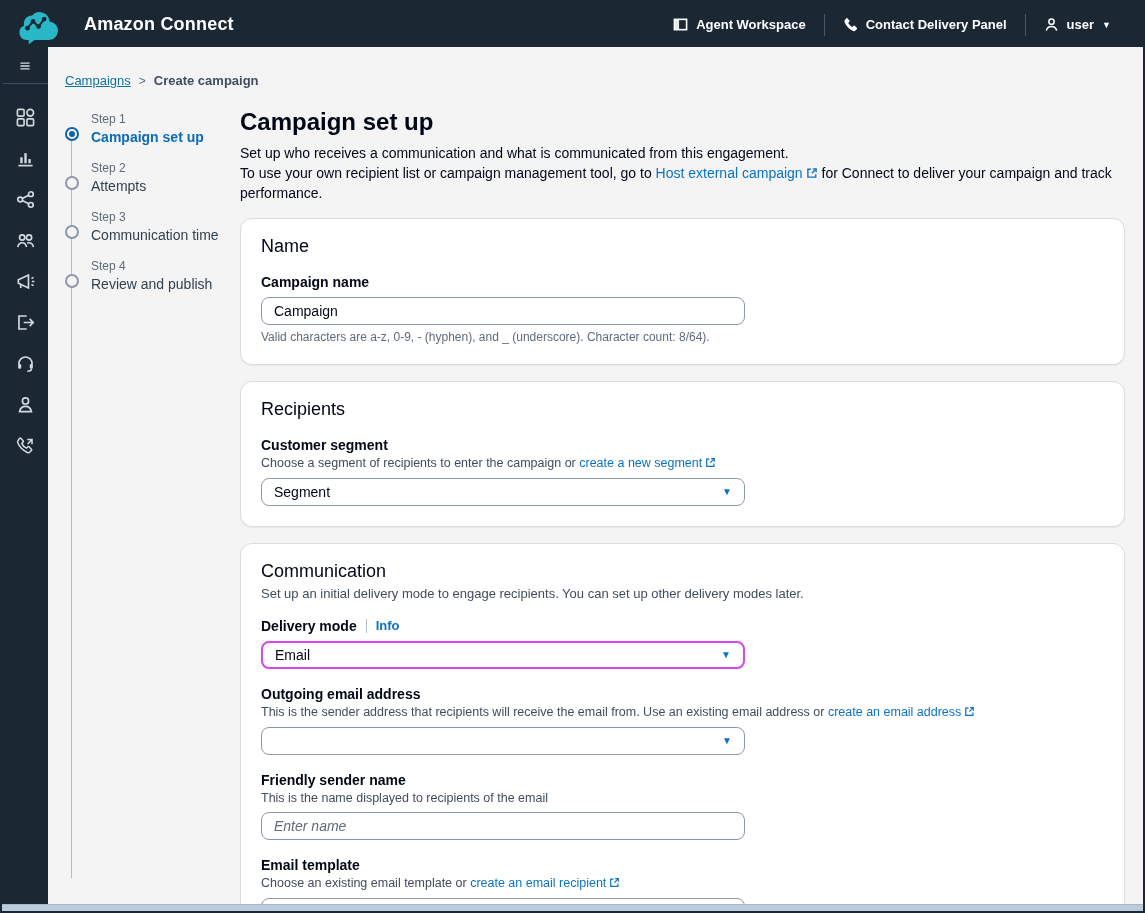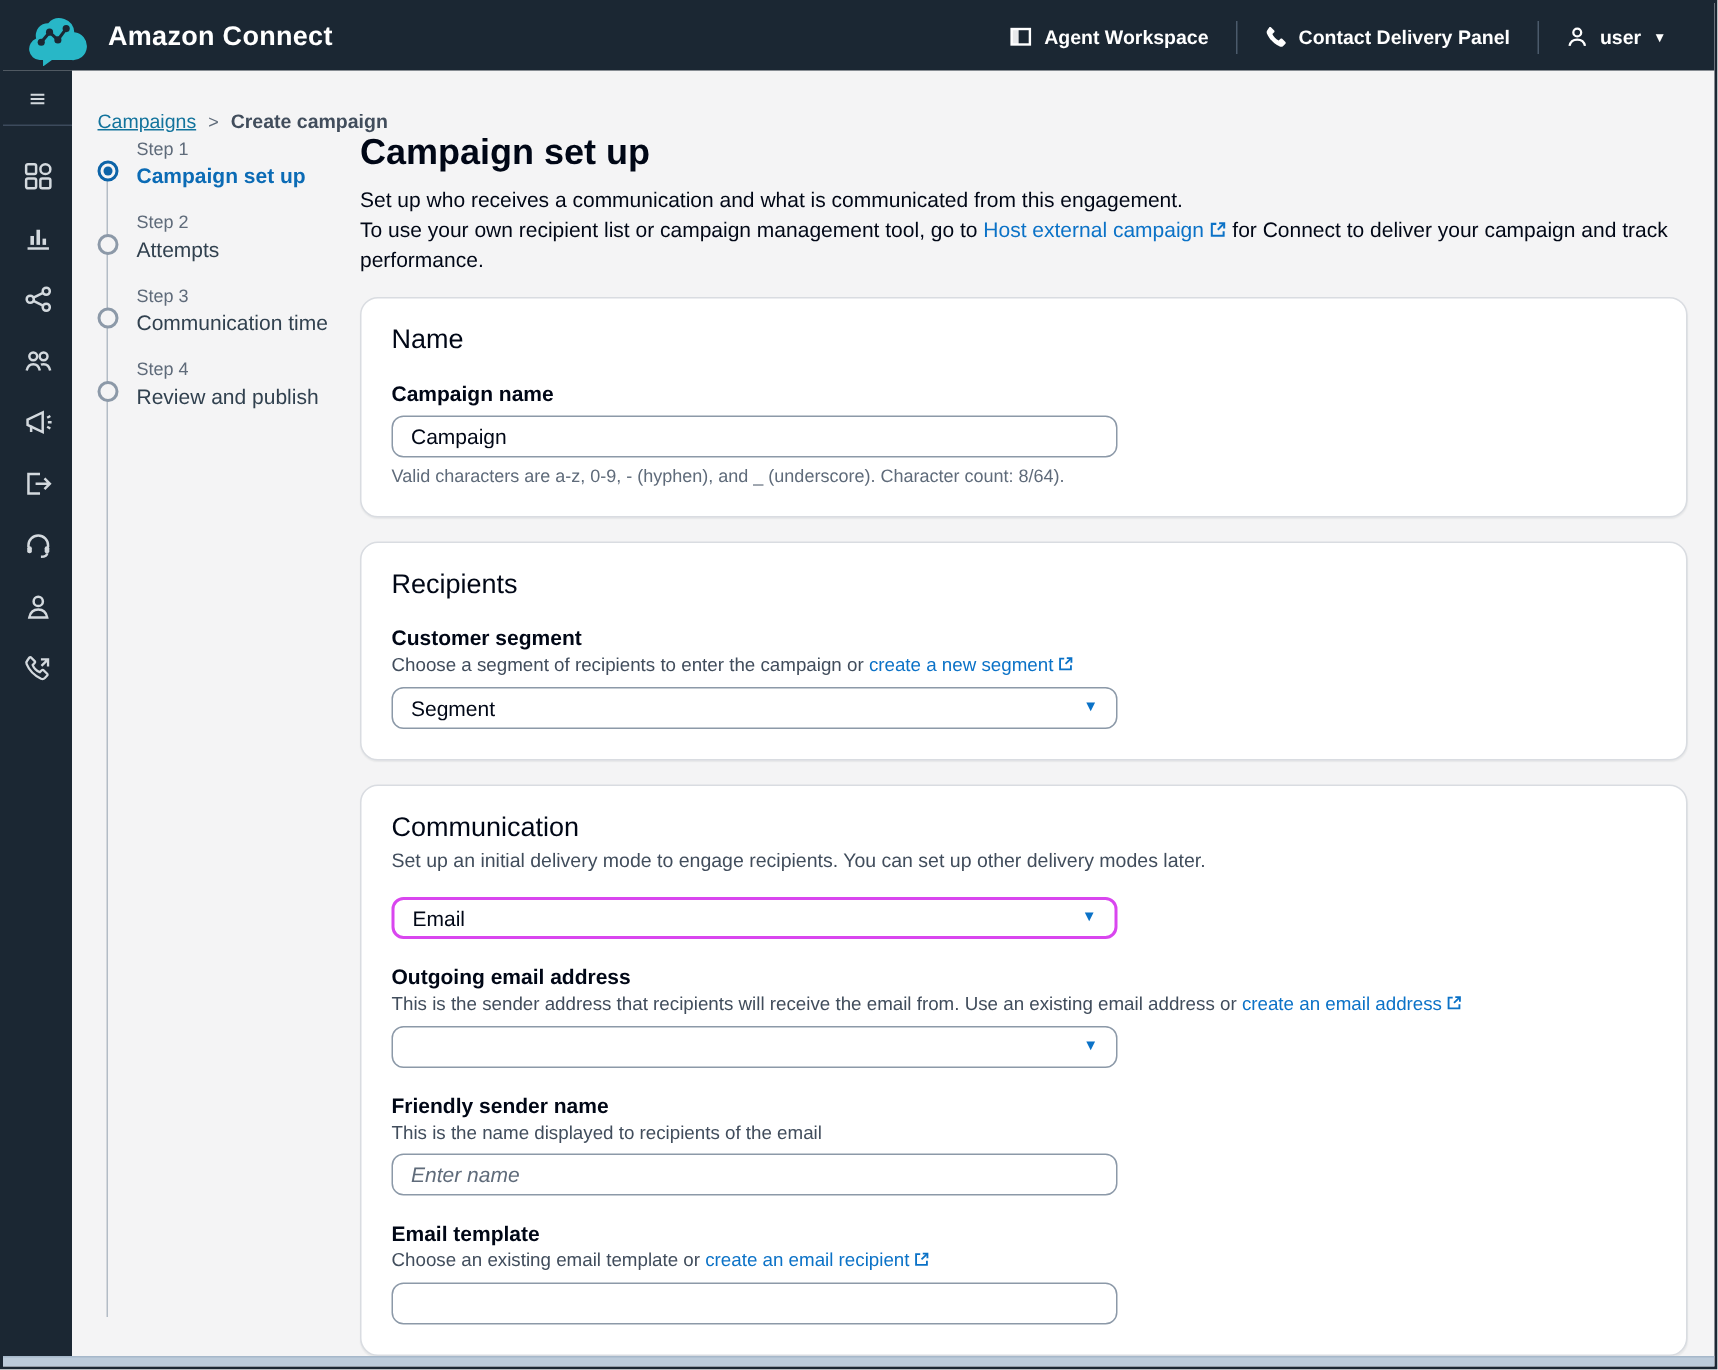--- a/index.html
+++ b/index.html
@@ -6,21 +6,21 @@
   html,body { background:#e9ebed; }
   body { font-family:"Liberation Sans", sans-serif; }
 
   .window { width:1145px; height:913px; border:2px solid #1b2733; background:#f4f4f5;
             display:flex; flex-direction:column; overflow:hidden; }
 
   
   .topbar { height:45px; background:#1b2733; display:flex; align-items:center;
             padding:0 14px; flex-shrink:0; }
   .brand { display:flex; align-items:center; gap:14px; }
-  .brand-title { color:#ffffff; font-size:18px; font-weight:700; letter-spacing:.2px; }
+  .brand-title { color:#ffffff; font-size:18px; font-weight:700; letter-spacing:.2px;margin-left:12px; }
   .topnav { margin-left:auto; display:flex; align-items:center; }
   .topnav-item { display:flex; align-items:center; gap:8px; color:#ffffff; font-size:13px;
                  font-weight:700; padding:0 18px; cursor:pointer; white-space:nowrap; }
   .topnav-divider { width:1px; height:22px; background:#4b5a6b; }
   .caret { font-size:9px; color:#fff; }
 
   
   .body-row { flex:1; display:flex; min-height:0; }
 
   .sidebar { width:46px; background:#1b2733; display:flex; flex-direction:column;
@@ -32,21 +32,21 @@
   .side-icon svg { width:100%; height:100%; }
 
   .content { flex:1; display:flex; flex-direction:column; padding:0 18px 0 17px; overflow:hidden;justify-content:flex-end; }
 
   
   .breadcrumb { margin-top:26px; font-size:13px; display:flex; align-items:center; gap:8px; }
   .crumb-link { color:#12739c; text-decoration:underline; cursor:pointer; }
   .crumb-sep { color:#5f6b7a; font-size:12px; }
   .crumb-current { color:#414d5c; font-weight:700; }
 
-  .content-row { display:flex; flex:1; min-height:0; }
+  .content-row { display:flex; margin-top:20px; flex:1; min-height:0; }
 
   
   .steps { width:175px; flex-shrink:0; position:relative; padding-top:4px; }
   .steps-line { position:absolute; left:6px; top:26px; bottom:26px; width:1px; background:#b3bcc6; }
   .step { position:relative; padding-left:26px; margin-bottom:16px; cursor:pointer; }
   .radio { position:absolute; left:0; top:15px; width:14px; height:14px; border-radius:50%;
            border:2px solid #8c99a8; background:#f4f4f5; z-index:1; display:flex;
            align-items:center; justify-content:center; }
   .step.active .radio { border-color:#0d64a8; }
   .radio .dot { width:6px; height:6px; border-radius:50%; background:transparent; }
@@ -297,20 +297,25 @@
                 </div>
               </div>
             </div>
           </section>
 
           <section class="card">
             <h2 class="card-title">Communication</h2>
             <div class="card-desc">Set up an initial delivery mode to engage recipients. You can set up other delivery modes later.</div>
 
             <div class="field">
+              <div class="label-row">
+                <span class="field-label">Delivery mode</span>
+                <span class="label-divider"></span>
+                <a class="info-link">Info</a>
+              </div>
               <div class="control">
                 <div class="select focused">
                   <span>Email</span>
                   <span class="caret-blue">▼</span>
                 </div>
               </div>
             </div>
 
             <div class="field">
               <div class="field-label">Outgoing email address</div>

